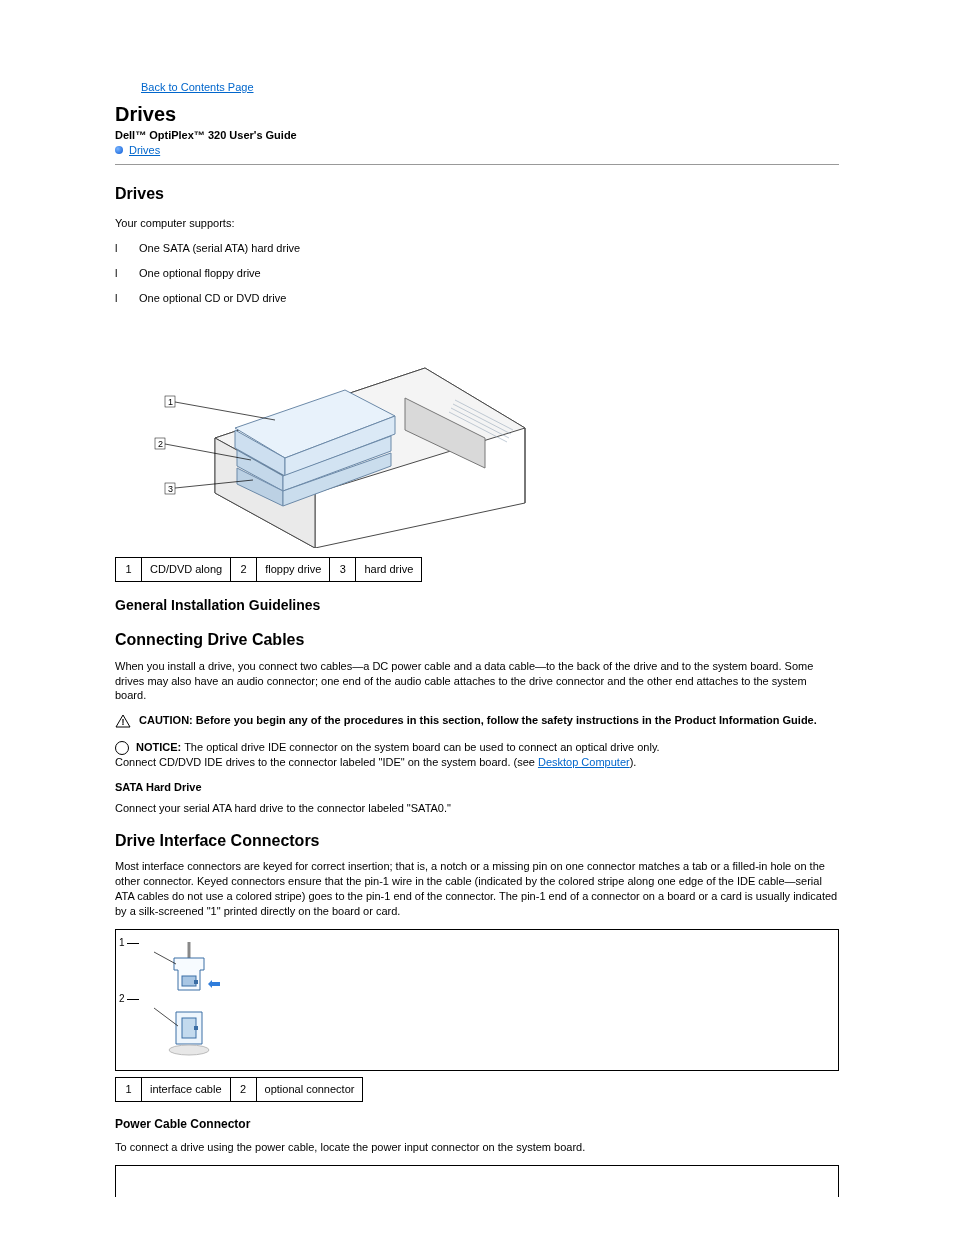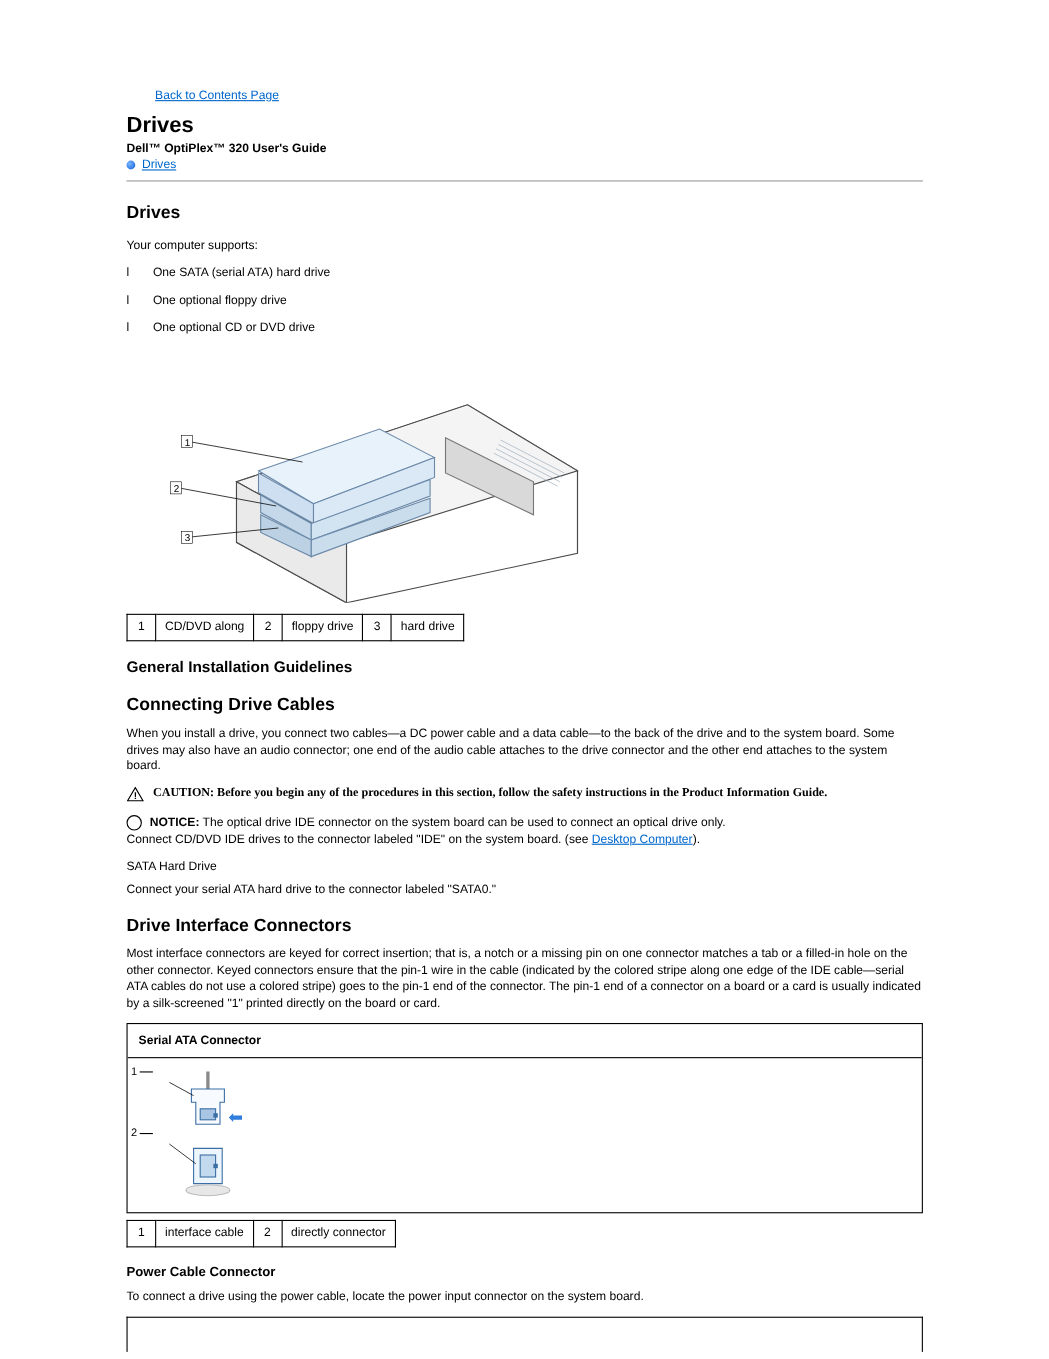--- a/index.html
+++ b/index.html
@@ -74,21 +74,21 @@
     vertical-align: middle;
   }
   .callout-table td.num { text-align: center; width: 26px; }
   .caution-row {
     display: flex;
     gap: 8px;
     align-items: flex-start;
     margin-bottom: 12px;
   }
   .caution-row .tri { flex-shrink: 0; margin-top: 1px; }
-  .caution-row .text b { font-weight: bold; font-family: Liberation Serif, serif; }
+  .caution-row .text b { font-weight: bold; }
   .notice-p { }
   ol.steps { list-style: none; padding-left: 0; margin-bottom: 12px; }
   ol.steps li { display: flex; gap: 8px; margin-bottom: 10px; }
   ol.steps li .n { min-width: 16px; }
   .inline-link { color: #0066cc; text-decoration: underline; }
   .figure-box {
     border: 1px solid #000;
     padding: 0;
     margin-bottom: 6px;
     overflow: hidden;
@@ -230,28 +230,27 @@
 
 <p class="notice-p">
   <span style="display:inline-block;width:14px;height:14px;border:1px solid #000;border-radius:50%;text-align:center;line-height:12px;font-size:9px;vertical-align:middle;margin-right:4px;"></span>
   <b>NOTICE:</b><span> The optical drive IDE connector on the system board can be used to connect an optical drive only.</span>
 </p>
 
 <p class="body-p">
   <span>Connect CD/DVD IDE drives to the connector labeled "IDE" on the system board. (see </span><a href="#" class="inline-link">Desktop Computer</a><span>).</span>
 </p>
 
-<div style="font-weight:normal;margin:10px 0 6px 0;">SATA Hard Drive</div>
+<div style="font-weight:bold;margin:10px 0 6px 0;">SATA Hard Drive</div>
 <p class="body-p">Connect your serial ATA hard drive to the connector labeled "SATA0."</p>
 
 <div class="h3" style="font-size:16px;">Drive Interface Connectors</div>
 <p class="body-p">Most interface connectors are keyed for correct insertion; that is, a notch or a missing pin on one connector matches a tab or a filled-in hole on the other connector. Keyed connectors ensure that the pin-1 wire in the cable (indicated by the colored stripe along one edge of the IDE cable—serial ATA cables do not use a colored stripe) goes to the pin-1 end of the connector. The pin-1 end of a connector on a board or a card is usually indicated by a silk-screened "1" printed directly on the board or card.</p>
 
 <div class="figure-box">
-  <div class="figure-caption">Serial ATA Connector</div>
   <div class="figure-content tall">
     <span class="label" style="top:6px;left:2px;">1<span class="ln" style="width:12px;margin-left:2px;"></span></span>
     <span class="label" style="top:62px;left:2px;">2<span class="ln" style="width:12px;margin-left:2px;"></span></span>
     <svg width="90" height="130" viewBox="0 0 90 130" style="margin-left:20px;">
 
       <path d="M45,2 L45,18" stroke="#888" stroke-width="3" fill="none"></path>
       <polygon points="30,18 60,18 60,30 56,30 56,50 34,50 34,30 30,30" fill="#f7fbff" stroke="#3b6ea5"></polygon>
       <rect x="38" y="36" width="14" height="10" fill="#a8c6e4" stroke="#3b6ea5"></rect>
 
       <rect x="50" y="40" width="4" height="4" fill="#3b6ea5"></rect>
@@ -267,21 +266,21 @@
     </svg>
   </div>
 </div>
 
 <table class="callout-table">
   <tbody>
       <tr>
     <td class="num">1</td>
     <td>interface cable</td>
     <td class="num">2</td>
-    <td>directly connector</td>
+    <td>optional connector</td>
   </tr>
 </tbody>
   </table>
 
 <div class="h3" style="font-size:12px;">Power Cable Connector</div>
 <p class="body-p">To connect a drive using the power cable, locate the power input connector on the system board.</p>
 
 <div class="serial-figure-open"></div>
 
 </body></html>

